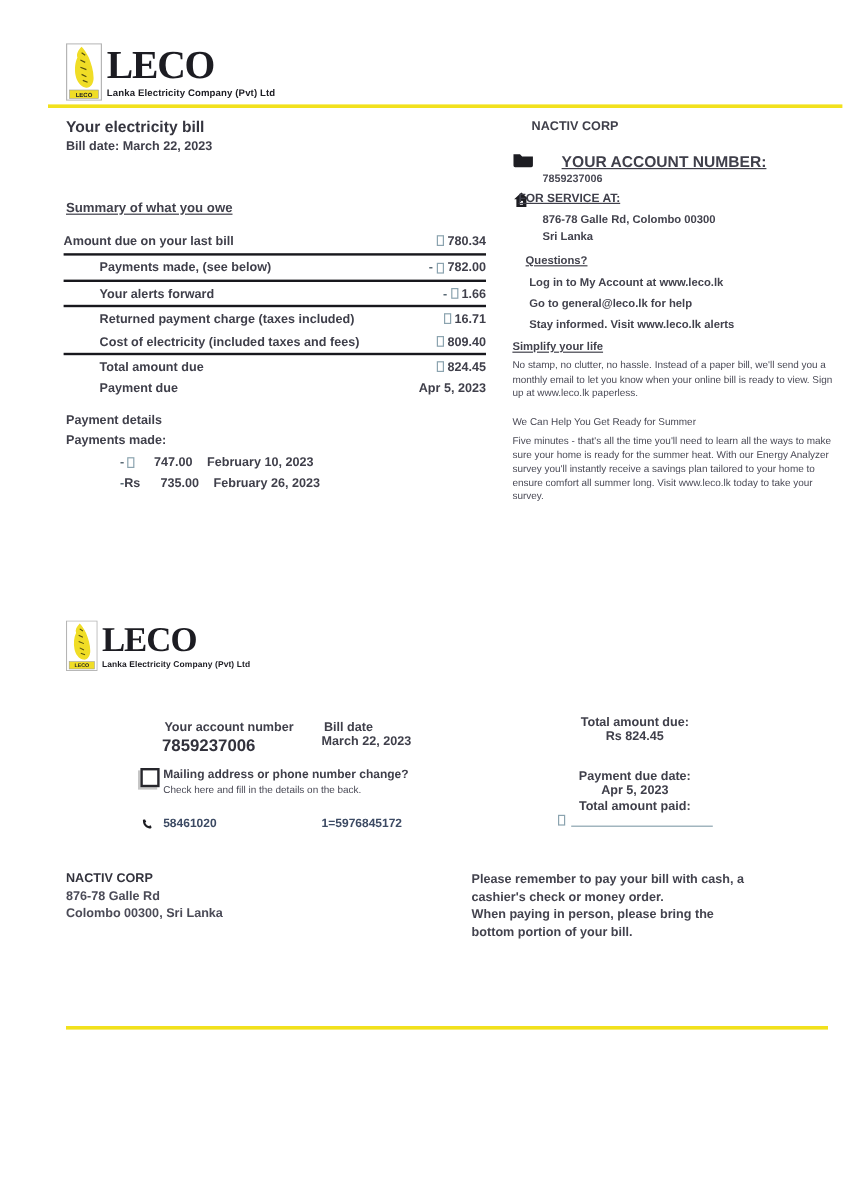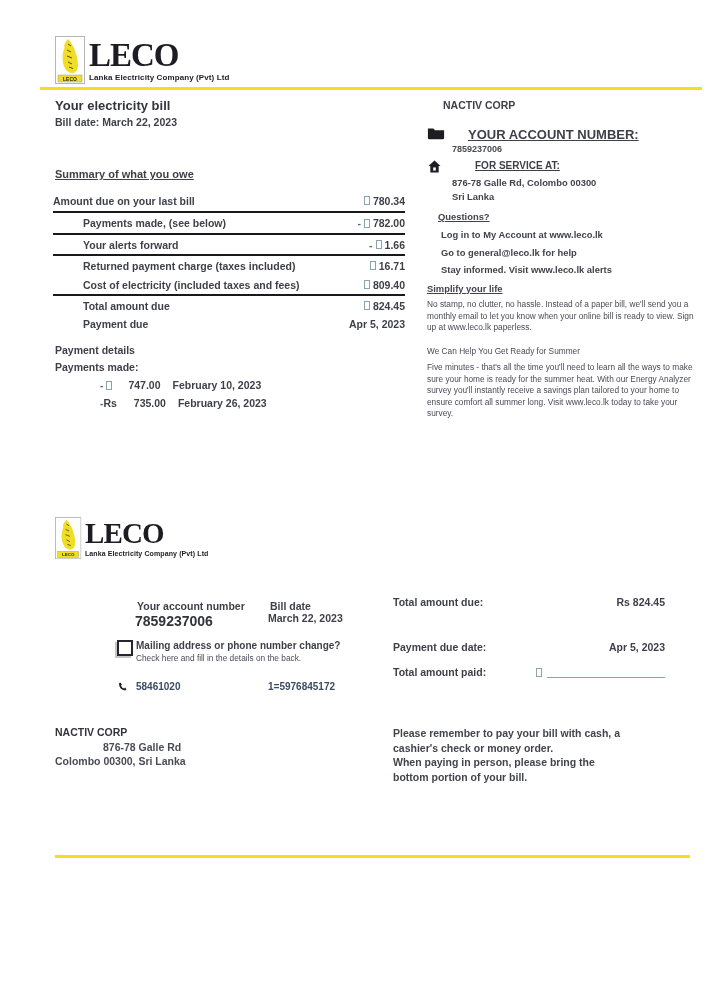--- a/index.html
+++ b/index.html
@@ -39,21 +39,21 @@
   
   .payline{position:absolute;display:flex;align-items:center;font-size:10.5px;font-weight:bold;}
   .payline .pamt{display:inline-block;width:46px;text-align:right;margin-left:3px;}
   .payline .pdate{margin-left:12px;}
   .payline .rs{margin-left:0px;}
 
   
   .notice{position:absolute;left:385px;top:559px;width:285px;text-align:center;
           font-size:10.5px;font-weight:bold;line-height:14.5px;color:#3f3f4a;}
   .money-row{position:absolute;left:393px;width:272px;display:flex;
-             justify-content:space-between;align-items:center;font-size:10.5px;font-weight:bold;}
+             justify-content:space-between;align-items:center;font-size:10.5px;font-weight:bold;flex-direction:column;}
   .paid-group{display:flex;align-items:center;gap:5px;}
   .write-line{display:inline-block;width:118px;height:10px;border-bottom:1.5px solid #8ba3af;}
   .checkbox{position:absolute;left:117px;top:640px;width:12px;height:12px;background:#fff;
             border:2px solid #26262c;box-shadow:-2px 2px 0 #c6c6c6;}
   .reminder{font-size:10.5px;font-weight:bold;line-height:14.5px;color:#43434e;}
 </style>
 </head>
 <body>
 
 <div class="page">
@@ -82,21 +82,21 @@
   <svg class="abs" style="left:427px;top:127px;" width="18" height="13" viewBox="0 0 20 14">
     <path d="M1 3.5 L1 1.5 L7 1.5 L9 3.5 L19 3.5 L19 12 A1.5 1.5 0 0 1 17.5 13.5 L2.5 13.5 A1.5 1.5 0 0 1 1 12 Z" fill="#1d1d22"></path>
   </svg>
   <div class="abs b-line u" style="left:468px;top:127px;font-size:13px;text-align:center;">YOUR ACCOUNT NUMBER:</div>
   <div class="abs" style="left:452px;top:144px;font-size:9px;font-weight:bold;color:#4a4a55;">7859237006</div>
 
   <svg class="abs" style="left:428px;top:160px;" width="13" height="13" viewBox="0 0 14 14">
     <path d="M7 0.5 L13.5 6.5 L11.5 6.5 L11.5 13.5 L2.5 13.5 L2.5 6.5 L0.5 6.5 Z" fill="#1d1d22"></path>
     <rect x="5.6" y="8" width="2.8" height="3.4" fill="#ffffff"></rect>
   </svg>
-  <div class="abs b-line u" style="left:475px;top:160px;font-size:10px;text-decoration:underline;">FOR SERVICE AT:</div>
+  <div class="abs b-line u" style="left:432px;top:160px;font-size:10px;text-decoration:underline;">FOR SERVICE AT:</div>
   <div class="abs small-bold" style="left:452px;top:177px;">876-78 Galle Rd, Colombo 00300</div>
   <div class="abs small-bold" style="left:452px;top:191px;">Sri Lanka</div>
 
   <div class="abs small-bold u" style="left:438px;top:211px;">Questions?</div>
   <div class="abs small-bold" style="left:441px;top:229px;">Log in to My Account at www.leco.lk</div>
   <div class="abs small-bold" style="left:441px;top:247px;">Go to general@leco.lk for help</div>
   <div class="abs small-bold" style="left:441px;top:264px;">Stay informed. Visit www.leco.lk alerts</div>
 
   <div class="abs small-bold u" style="left:427px;top:283px;">Simplify your life</div>
   <div class="abs tiny" style="left:427px;top:299px;">No stamp, no clutter, no hassle. Instead of a paper bill, we'll send you a monthly email to let you know when your online bill is ready to view. Sign up at www.leco.lk paperless.</div>
@@ -198,21 +198,21 @@
   <div class="abs" style="left:136px;top:640px;font-size:10px;font-weight:bold;">Mailing address or phone number change?</div>
   <div class="abs" style="left:136px;top:653px;font-size:8.3px;color:#4a4a56;">Check here and fill in the details on the back.</div>
 
   <svg class="abs" style="left:118px;top:682px;" width="9" height="9" viewBox="0 0 10 10">
     <path d="M1.2 2 C1.2 0.9 2.2 0.8 3.2 1 L4.3 3 L3.3 4.1 C4.1 5.9 5.8 7.1 7 7.3 L8 6.2 L9.2 7.9 C9.3 9 8.3 9.4 7.2 9.3 C3.6 8.9 1.2 5.8 1.2 2 Z" fill="#1d1d22"></path>
   </svg>
   <div class="abs" style="left:136px;top:681px;font-size:10px;font-weight:bold;color:#3c4a63;">58461020</div>
   <div class="abs" style="left:268px;top:681px;font-size:10px;font-weight:bold;color:#3c4a63;">1=5976845172</div>
 
   <div class="abs b-line" style="left:55px;top:726px;color:#33333d;">NACTIV CORP</div>
-  <div class="abs b-line" style="left:55px;top:741px;color:#4b4b57;margin-left:48px;">876-78 Galle Rd</div>
+  <div class="abs b-line" style="left:55px;top:741px;color:#4b4b57;">876-78 Galle Rd</div>
   <div class="abs b-line" style="left:55px;top:755px;color:#4b4b57;">Colombo 00300, Sri Lanka</div>
 
   <div class="money-row" style="top:596px;">
     <span>Total amount due:</span>
     <span>Rs 824.45</span>
   </div>
   <div class="money-row" style="top:641px;">
     <span>Payment due date:</span>
     <span>Apr 5, 2023</span>
   </div>

